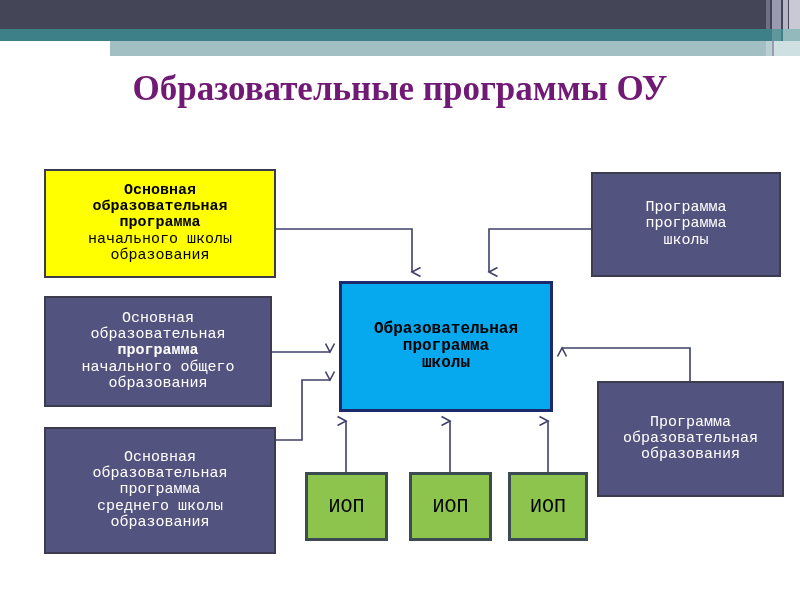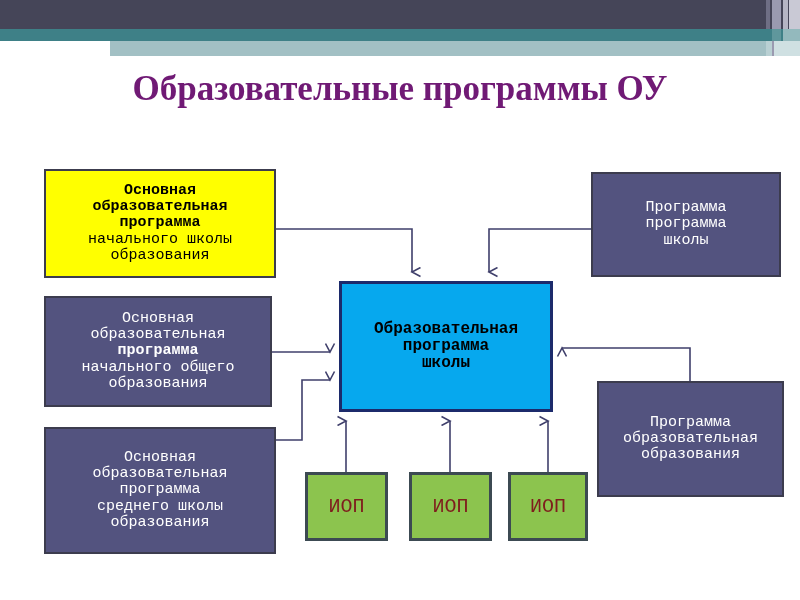--- a/index.html
+++ b/index.html
@@ -130,21 +130,21 @@
   }
   .node-cyan {
     background: #06a8ee;
     color: #000000;
     border: 3px solid #1c2a6b;
     font-size: 16px;
     font-weight: bold;
   }
   .node-green {
     background: #8cc44e;
-    color: #7f1d1d;
+    color: #000000;
     border: 3px solid #3c4a52;
     font-size: 20px;
   }
 
   
   #node-primary        { left: 44px;  top: 169px; width: 232px; height: 109px; }
   #node-basic-general  { left: 44px;  top: 296px; width: 228px; height: 111px; }
   #node-secondary      { left: 44px;  top: 427px; width: 232px; height: 127px; }
   #node-center         { left: 339px; top: 281px; width: 214px; height: 131px; }
   #node-development    { left: 591px; top: 172px; width: 190px; height: 105px; }

